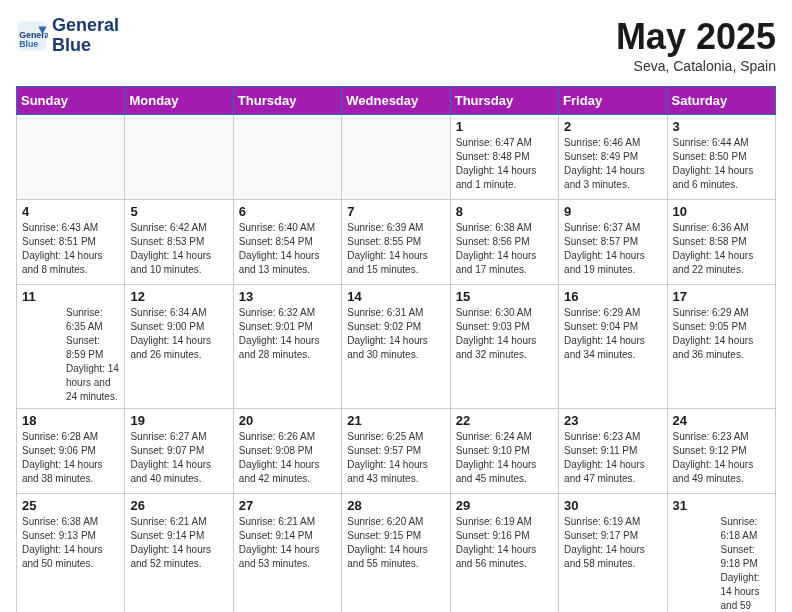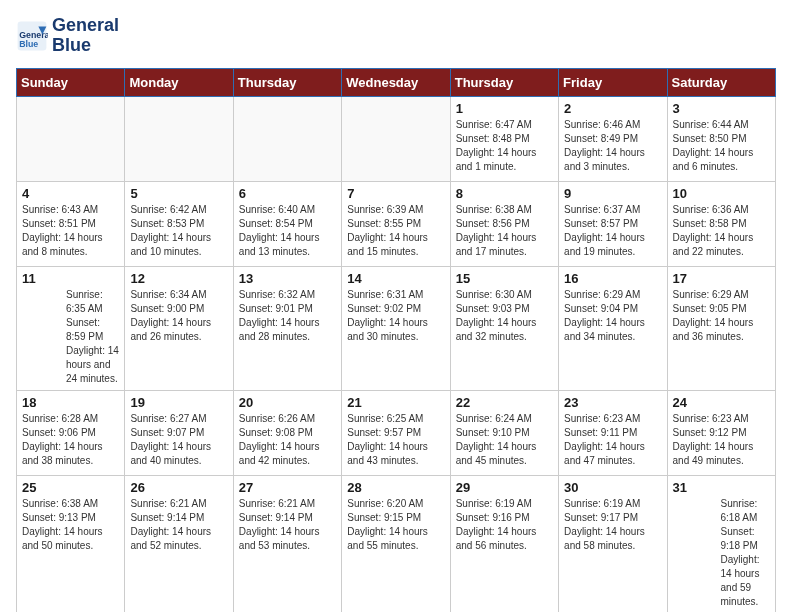--- a/index.html
+++ b/index.html
@@ -45,21 +45,21 @@
     .location {
       font-size: 14px;
       color: #333;
     }
     .calendar-table {
       width: 100%;
       border-collapse: collapse;
       table-layout: fixed;
     }
     .calendar-table th {
-      background: #7f1d1d;
+      background: #a21caf;
       color: #fff;
       font-size: 13px;
       padding: 6px 4px;
       text-align: left;
       font-weight: bold;
       border: 1px solid #2e6db4;
     }
     .calendar-table td {
       border: 1px solid #ccc;
       vertical-align: top;
@@ -95,20 +95,24 @@
       <text x="4" y="22" font-size="11" font-weight="bold" fill="#1a3a6e">General</text>
       <text x="4" y="34" font-size="11" font-weight="bold" fill="#2e6db4">Blue</text>
       <polygon points="28,8 38,8 33,18" fill="#2e6db4"></polygon>
     </svg>
     <div>
       <div class="logo-text">
         <span>General</span><br>
         <span>Blue</span>
       </div>
     </div>
+  </div>
+  <div class="title-area">
+    <div class="month-title">May 2025</div>
+    <div class="location">Seva, Catalonia, Spain</div>
   </div>
 </div>
 
 <table class="calendar-table">
   <thead>
     <tr>
       <th>Sunday</th>
       <th>Monday</th>
       <th>Thursday</th>
       <th>Wednesday</th>

